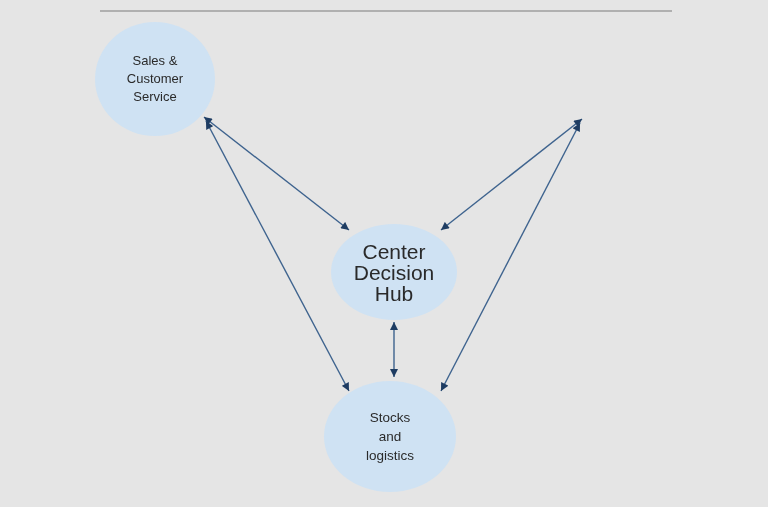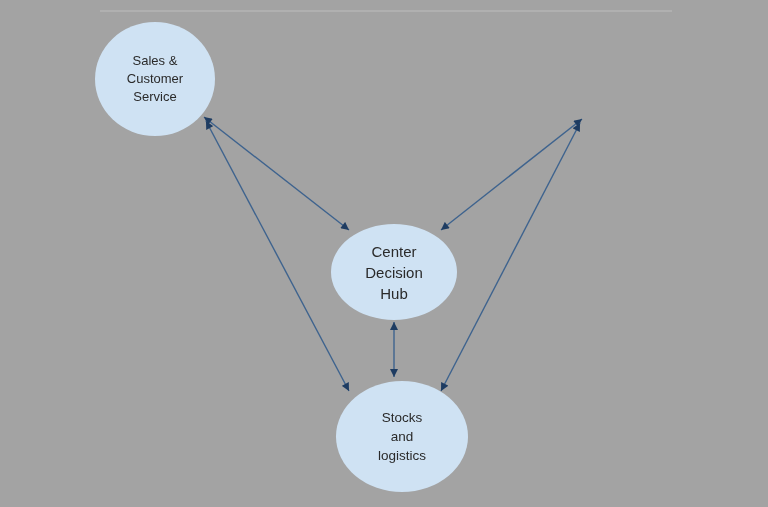--- a/index.html
+++ b/index.html
@@ -5,21 +5,21 @@
   html, body {
     margin: 0;
     padding: 0;
     background: #ffffff;
     font-family: "Liberation Sans", sans-serif;
   }
   .canvas {
     position: relative;
     width: 768px;
     height: 507px;
-    background: #a3a3a3;
+    background: #e5e5e5;
     overflow: hidden;
   }
   .top-rule {
     position: absolute;
     left: 100px;
     top: 10px;
     width: 572px;
     height: 2px;
     background: #b0b0b0;
   }
@@ -42,22 +42,22 @@
   }
   .node-label {
     white-space: pre-line;
     color: #2a2a2a;
     font-size: 13px;
     line-height: 18px;
   }
   .node-sales      { left: 95px;  top: 22px;  width: 120px; height: 114px; }
   .node-production { left: 571px; top: 24px;  width: 124px; height: 109px; }
   .node-hub        { left: 331px; top: 224px; width: 126px; height: 96px; }
-  .node-stocks     { left: 336px; top: 381px; width: 132px; height: 111px; justify-content: center; }
-  .node-hub .node-label { font-size: 15px; line-height: 21px; }
+  .node-stocks     { left: 324px; top: 381px; width: 132px; height: 111px; justify-content: center; }
+  .node-hub .node-label { font-size: 21px; line-height: 21px; }
   .node-stocks .node-label { font-size: 13.5px; line-height: 19px; }
 </style>
 </head>
 <body>
 
 <div class="canvas">
 
   <div class="top-rule"></div>
 
   <svg class="edges" viewBox="0 0 768 507" xmlns="http://www.w3.org/2000/svg">

